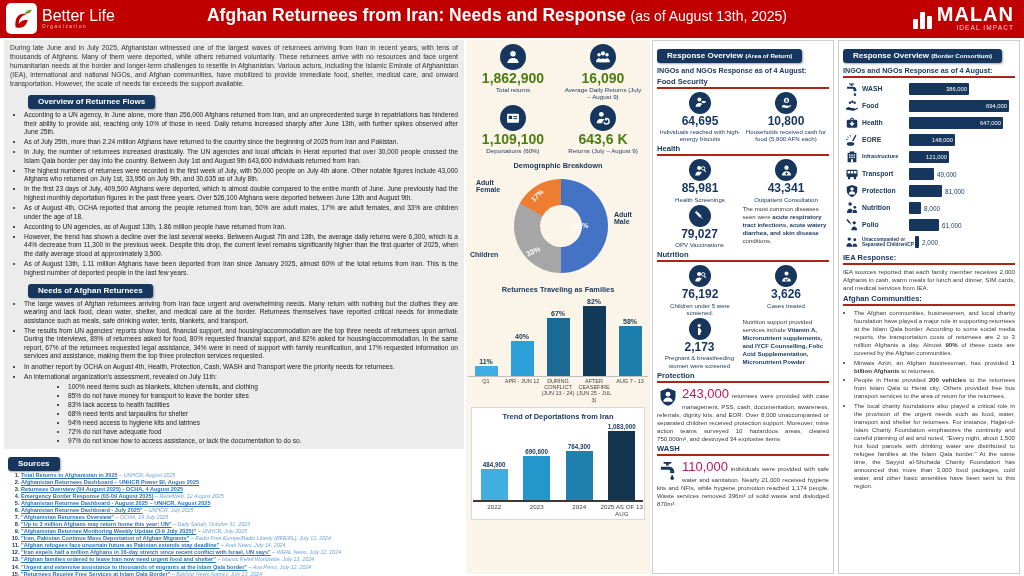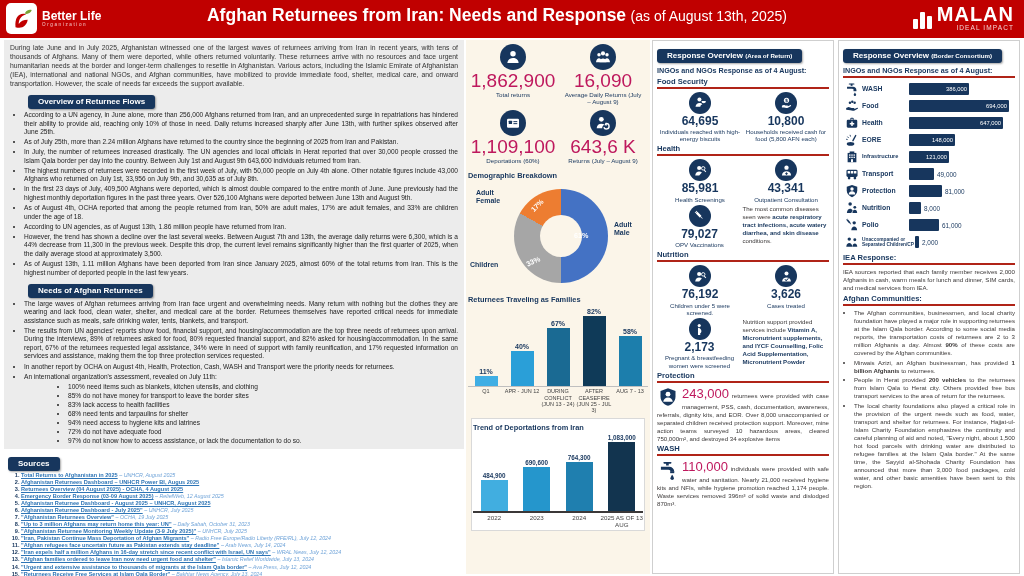--- a/index.html
+++ b/index.html
@@ -5,21 +5,21 @@
   *{margin:0;padding:0;box-sizing:border-box}
   html,body{background:#fff}
   body{font-family:"Liberation Sans","DejaVu Sans",sans-serif;}
   #page{position:relative;width:1024px;height:576px;background:#fff;overflow:hidden}
 
   
   .hdr{position:absolute;top:0;left:0;width:1024px;height:38px;background:#C00000;color:#fff}
   .logo-wrap{position:absolute;left:6px;top:3px;display:flex;align-items:center;gap:5px}
   .logo-box{width:31px;height:31px;background:#fff;border-radius:5px;display:flex;align-items:center;justify-content:center}
   .logo-box svg{width:26px;height:26px}
-  .org-name{font-size:12px;font-weight:bold;line-height:1.05}
+  .org-name{font-size:16px;font-weight:normal;line-height:1.05}
   .org-sub{font-size:4.6px;letter-spacing:1.6px;color:#F5C9C9}
   .hdr-title{position:absolute;left:170px;right:200px;top:5px;text-align:center;white-space:nowrap}
   .hdr-title .t1{font-size:17.5px;font-weight:bold}
   .hdr-title .t2{font-size:14px;font-weight:normal}
   .brand{position:absolute;right:10px;top:4px;display:flex;align-items:flex-start;gap:5px}
   .brand-bars{display:flex;align-items:flex-end;gap:2.5px;height:22px;margin-top:3px}
   .brand-bars i{display:block;width:4.5px;background:#fff;border-radius:1px}
   .brand-text{text-align:right}
   .brand-name{font-size:20px;font-weight:bold;letter-spacing:1px;line-height:1}
   .brand-sub{font-size:6.5px;letter-spacing:1.1px;color:#F2D4D4;text-align:right}
@@ -41,23 +41,23 @@
   .sources ol{margin:1px 0 0;padding-left:13px;font-size:5.6px;line-height:1.26;color:#17365D;font-weight:bold}
   .src-t{color:#2E75B6;text-decoration:underline;cursor:pointer}
   .src-s{color:#6FA3D8;font-style:italic;font-weight:normal;font-size:5.3px}
 
   
   .col2{position:absolute;top:40px;left:466px;width:184px;height:534px;background:#FBF5E9;padding:4px 2px 0}
   .stats{display:flex;flex-wrap:wrap}
   .stat{width:50%;text-align:center;margin-bottom:5px}
   .cic{width:26px;height:26px;border-radius:50%;background:#17365D;display:flex;align-items:center;justify-content:center;margin:0 auto 1px}
   .cic svg{width:16px;height:16px;color:#fff;--d:#17365D}
-  .stat-num{font-size:19px;font-weight:normal;color:#be185d;line-height:1.05}
+  .stat-num{font-size:14px;font-weight:bold;color:#4d7c0f;line-height:1.05}
   .stat-label{font-size:6.2px;color:#17365D;line-height:1.15;padding:0 6px}
-  .chart-title{font-size:7.4px;font-weight:bold;color:#17365D;margin:2px 0 1px}
+  .chart-title{font-size:7.4px;font-weight:bold;color:#17365D;text-align:center;margin:2px 0 1px}
   .donut-wrap{position:relative;height:112px}
   .donut{position:absolute;left:46px;top:8px;width:94px;height:94px;border-radius:50%;background:conic-gradient(#4472C4 0deg 180deg,#A6A6A6 180deg 298.8deg,#ED7D31 298.8deg 360deg)}
   .donut::after{content:"";position:absolute;left:26px;top:26px;width:42px;height:42px;border-radius:50%;background:#FBF5E9}
   .dlab{position:absolute;font-size:7px;font-weight:bold;color:#17365D;line-height:1.1}
   .dpct{position:absolute;font-size:7.2px;font-weight:bold;color:#fff}
   
   .plot{display:flex;align-items:flex-end;justify-content:center;border-bottom:1.5px solid #BFBFBF}
   .slot{display:flex;flex-direction:column;align-items:center;justify-content:flex-end}
   .pct{font-size:7px;font-weight:bold;color:#17365D;margin-bottom:1px}
   .cats{display:flex;justify-content:center}

